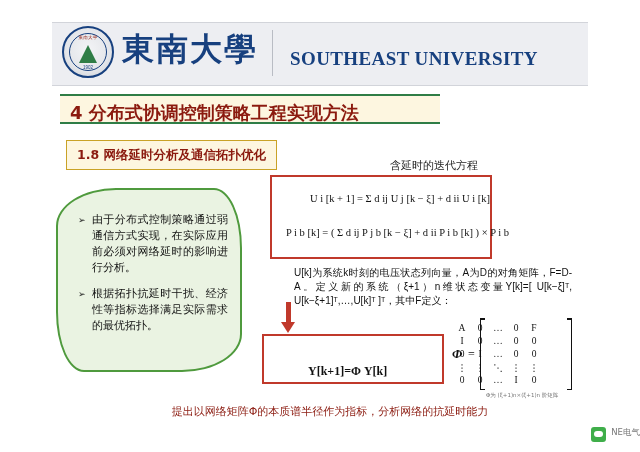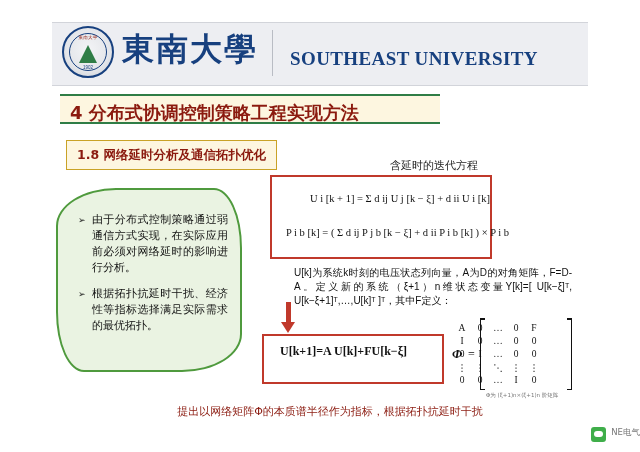--- a/index.html
+++ b/index.html
@@ -482,21 +482,21 @@
   </div>
 
   <div class="explain">U[k]为系统k时刻的电压状态列向量，A为D的对角矩阵，F=D-A。定义新的系统（ξ+1）n维状态变量Y[k]=[ U[k−ξ]ᵀ, U[k−ξ+1]ᵀ,…,U[k]ᵀ ]ᵀ，其中F定义：</div>
 
   <div class="arrow-down">
     <div class="shaft"></div>
     <div class="head"></div>
   </div>
 
   <div class="eq-box-2">
-    <div class="eq2-a">U[k+1]=A U[k]+FU[k−ξ]</div>
+    <div class="eq2-b">Y[k+1]=Φ Y[k]</div>
   </div>
 
   <div class="matrix-block">
     <div class="phi-label">Φ</div>
     <div class="phi-eq">=</div>
     <div class="matrix-bracket">
       <div class="matrix-corner-tr"></div>
       <div class="matrix-corner-br"></div>
     </div>
     <div class="mrow mr0">
@@ -530,21 +530,21 @@
     <div class="mrow mr4">
       <span>0</span>
       <span>0</span>
       <span>…</span>
       <span>I</span>
       <span>0</span>
     </div>
     <div class="matrix-caption">Φ为 (ξ+1)n×(ξ+1)n 阶矩阵</div>
   </div>
 
-  <div class="conclusion">提出以网络矩阵Φ的本质谱半径作为指标，根据拓扑抗延时干扰</div>
+  <div class="conclusion">提出以网络矩阵Φ的本质谱半径作为指标，分析网络的抗延时能力</div>
 
   <div class="wm">
     <div class="wm-icon"></div>
     <div class="wm-text">NE电气</div>
   </div>
 
   <div class="edge-left"></div>
   <div class="edge-right"></div>
 </div>
 

